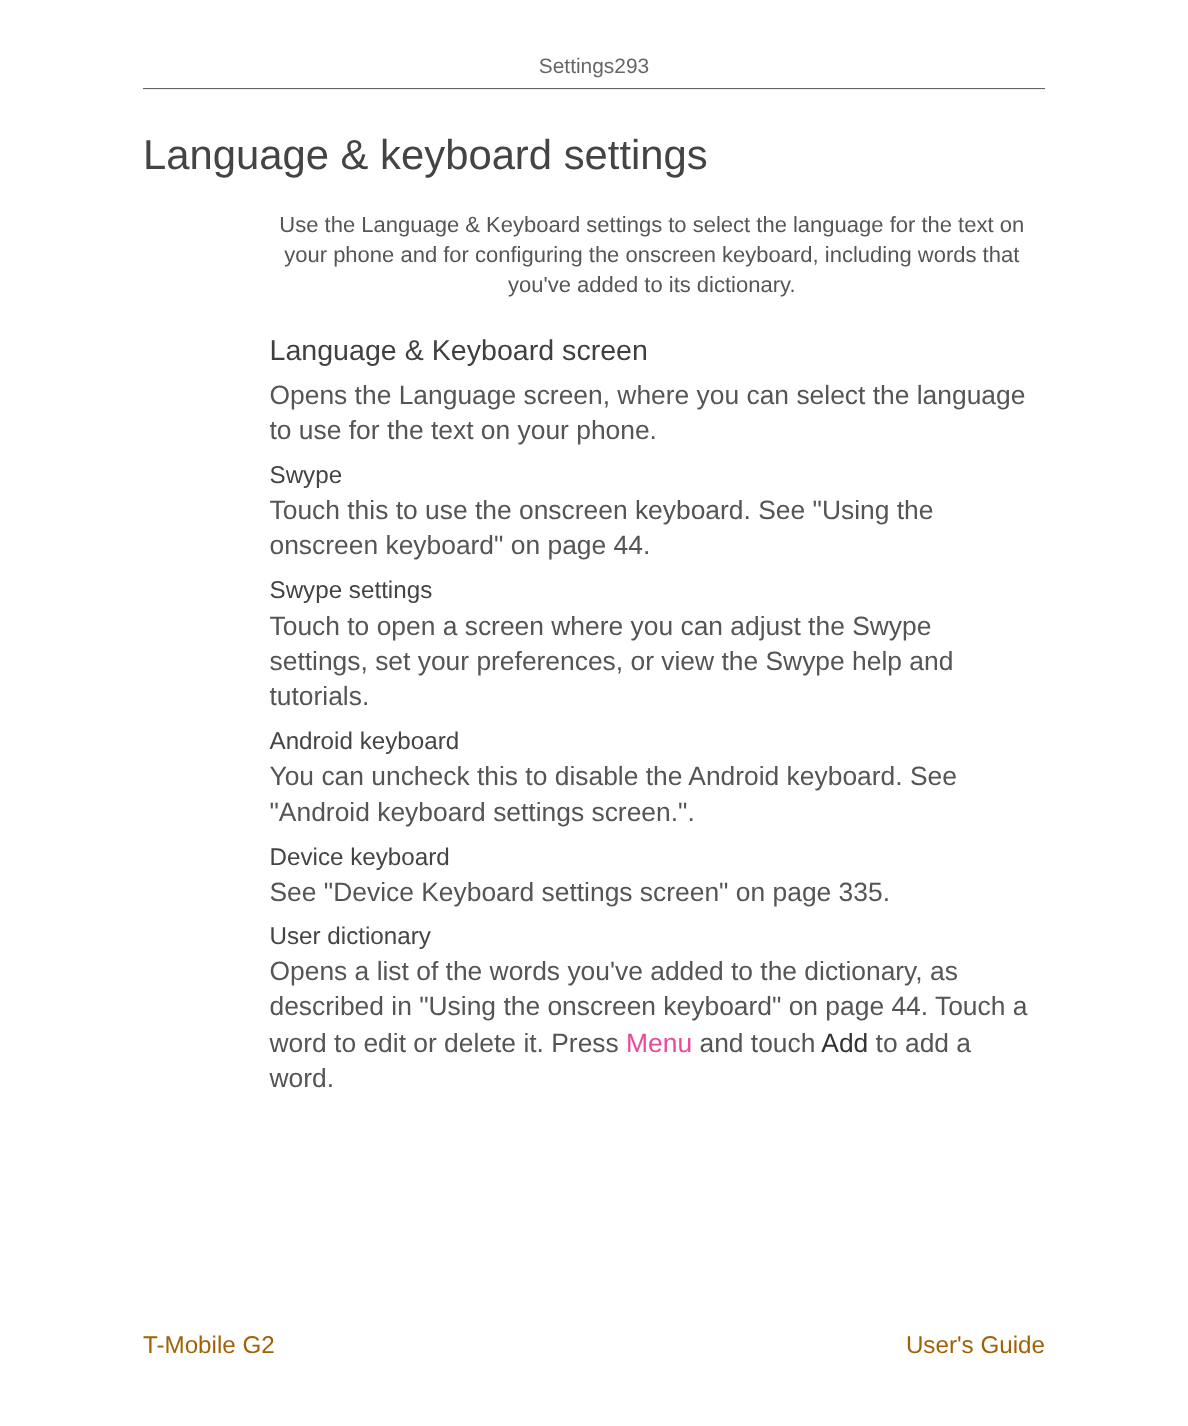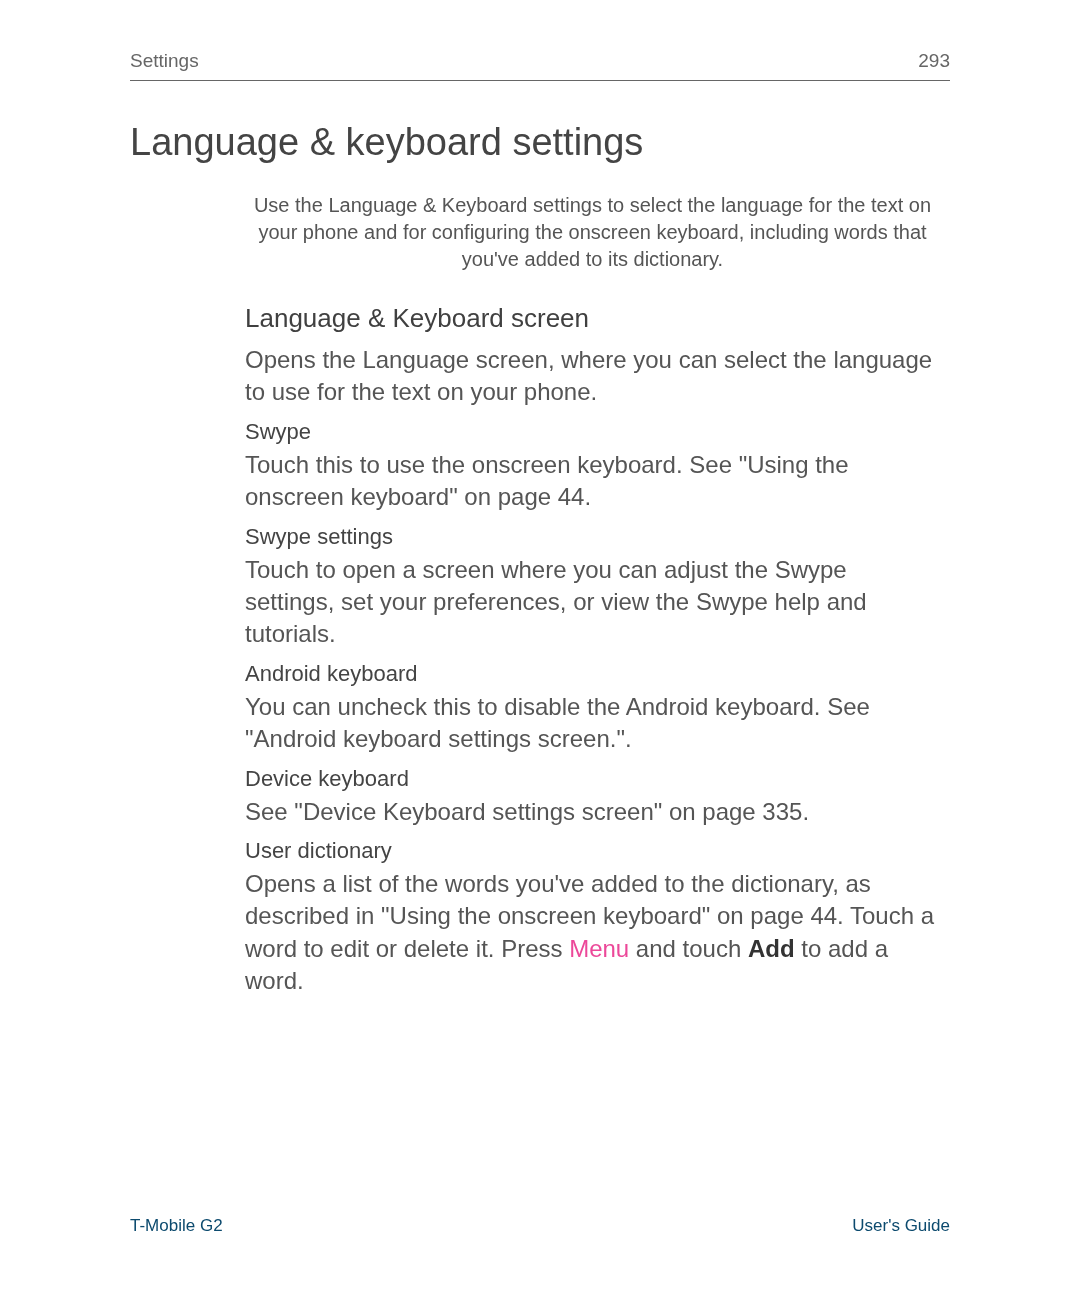--- a/index.html
+++ b/index.html
@@ -13,21 +13,21 @@
       width: 1080px;
       height: 1296px;
       position: relative;
       color: #555;
     }
     .page {
       padding: 50px 130px 0 130px;
     }
     .header {
       display: flex;
-      justify-content: space-between;
+      justify-content: center;
       font-size: 19px;
       color: #666;
       padding-bottom: 8px;
       border-bottom: 1px solid #666;
       margin-bottom: 40px;
     }
     h1.main-title {
       font-size: 38px;
       font-weight: normal;
       color: #444;
@@ -61,32 +61,32 @@
       font-size: 24px;
       line-height: 1.35;
       color: #555;
       margin-bottom: 6px;
     }
     .menu-word {
       font-weight: normal;
       color: #ec4899;
     }
     .bold-word {
-      font-weight: bold;
+      font-weight: normal;
       color: #333;
     }
     .footer {
       position: absolute;
       bottom: 60px;
       left: 130px;
       right: 130px;
       display: flex;
       justify-content: space-between;
-      font-size: 17px;
-      color: #0c4a6e;
+      font-size: 22px;
+      color: #a16207;
     }
   </style>
 </head>
 <body>
 
 <div class="page">
   <div class="header">
     <span>Settings</span>
     <span>293</span>
   </div>

